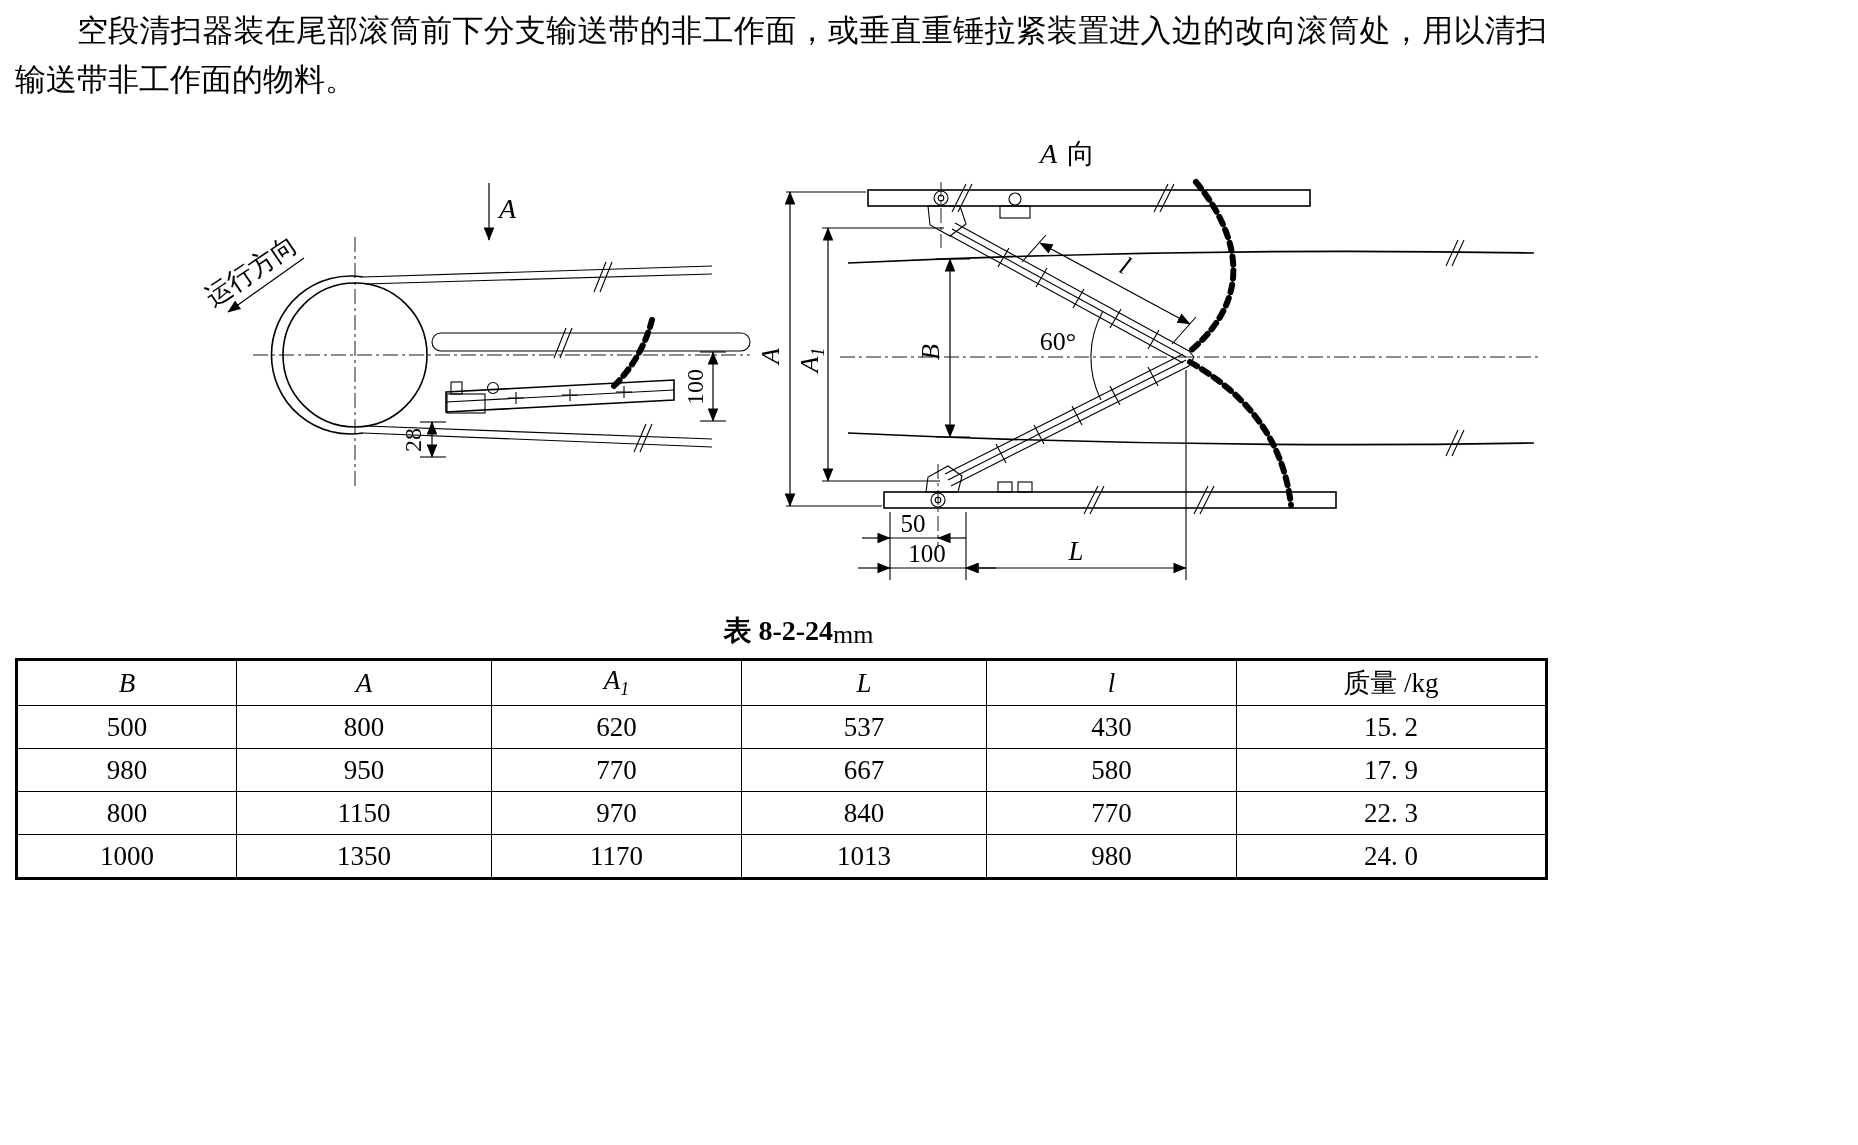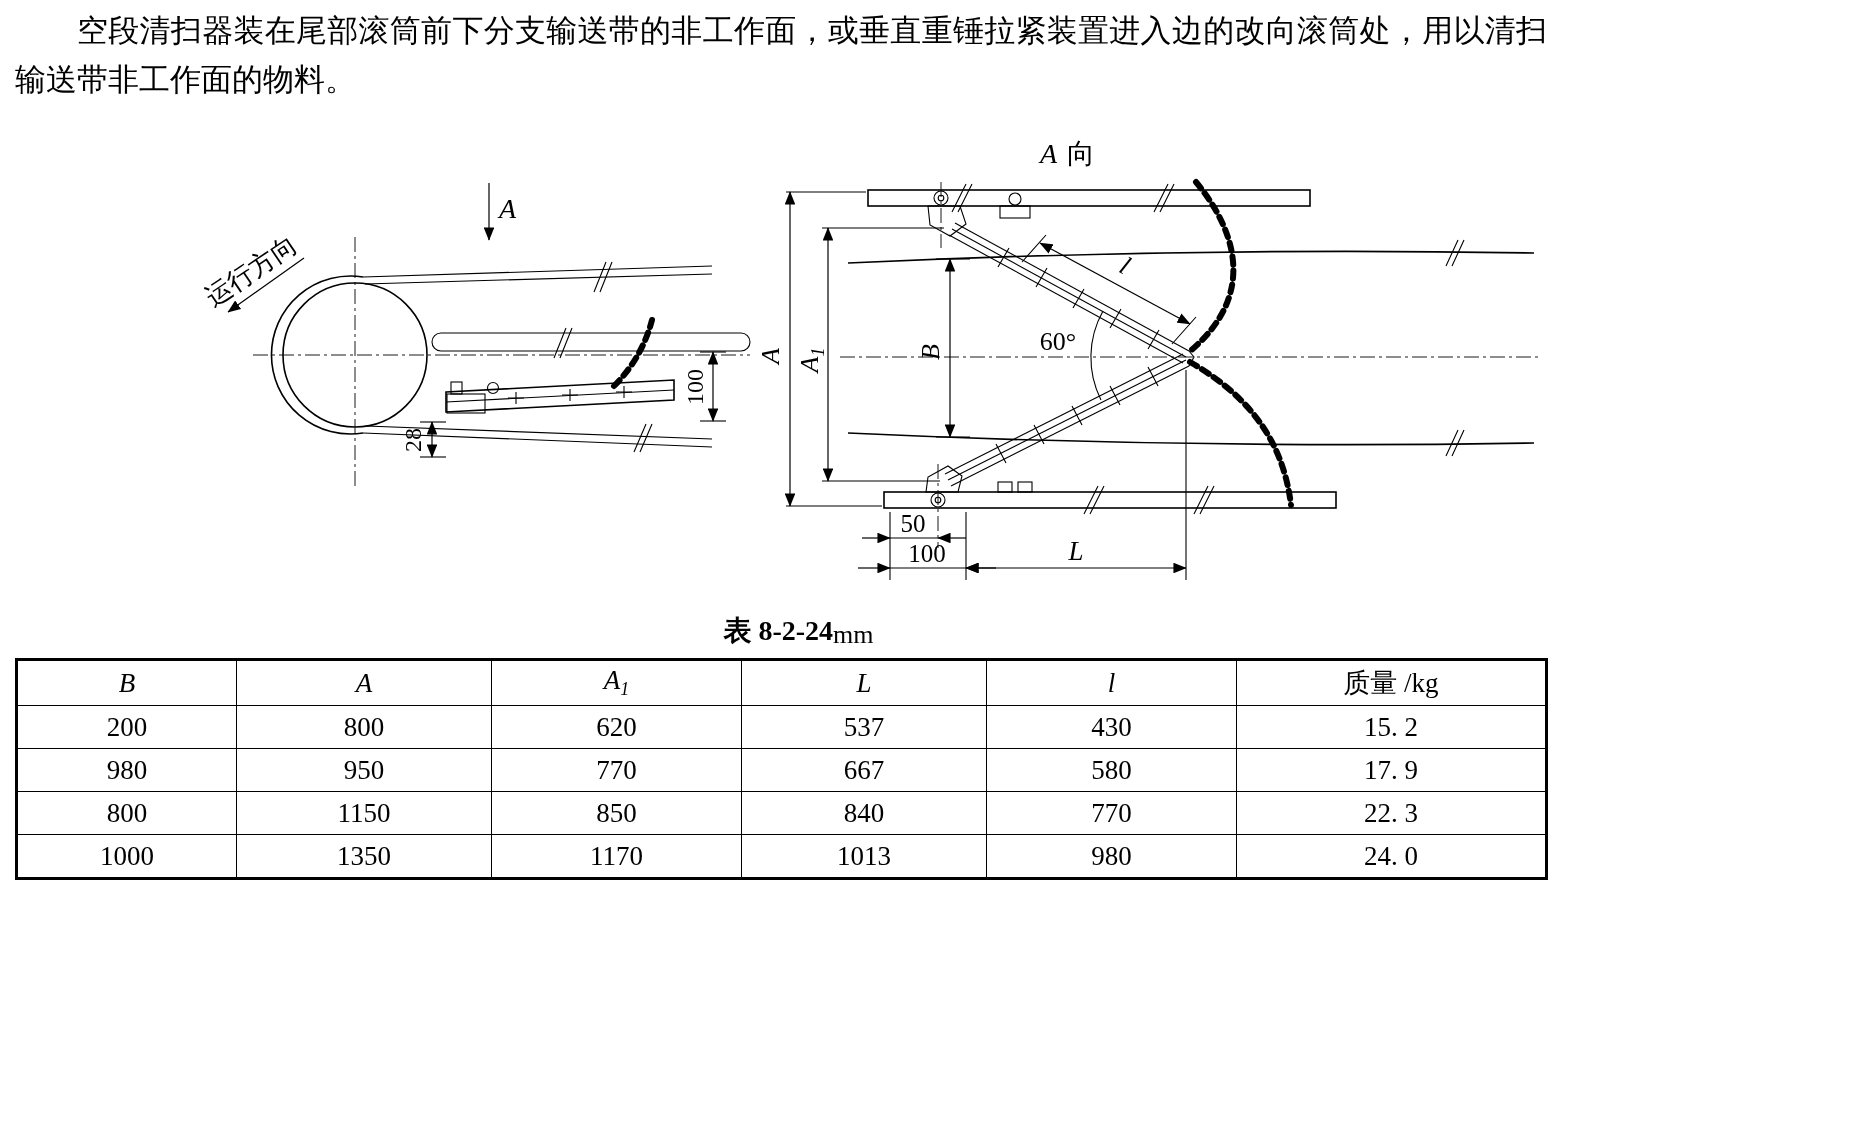--- a/index.html
+++ b/index.html
@@ -215,39 +215,39 @@
           <th class="math">B</th>
           <th class="math">A</th>
           <th class="math">A<sub>1</sub></th>
           <th class="math">L</th>
           <th class="math">l</th>
           <th>质量 /kg</th>
         </tr>
     </thead>
     <tbody>
         <tr>
-          <td>200</td>
+          <td>500</td>
           <td>800</td>
           <td>620</td>
           <td>537</td>
           <td>430</td>
           <td>15. 2</td>
         </tr>
         <tr>
           <td>980</td>
           <td>950</td>
           <td>770</td>
           <td>667</td>
           <td>580</td>
           <td>17. 9</td>
         </tr>
         <tr>
           <td>800</td>
           <td>1150</td>
-          <td>850</td>
+          <td>970</td>
           <td>840</td>
           <td>770</td>
           <td>22. 3</td>
         </tr>
         <tr>
           <td>1000</td>
           <td>1350</td>
           <td>1170</td>
           <td>1013</td>
           <td>980</td>

